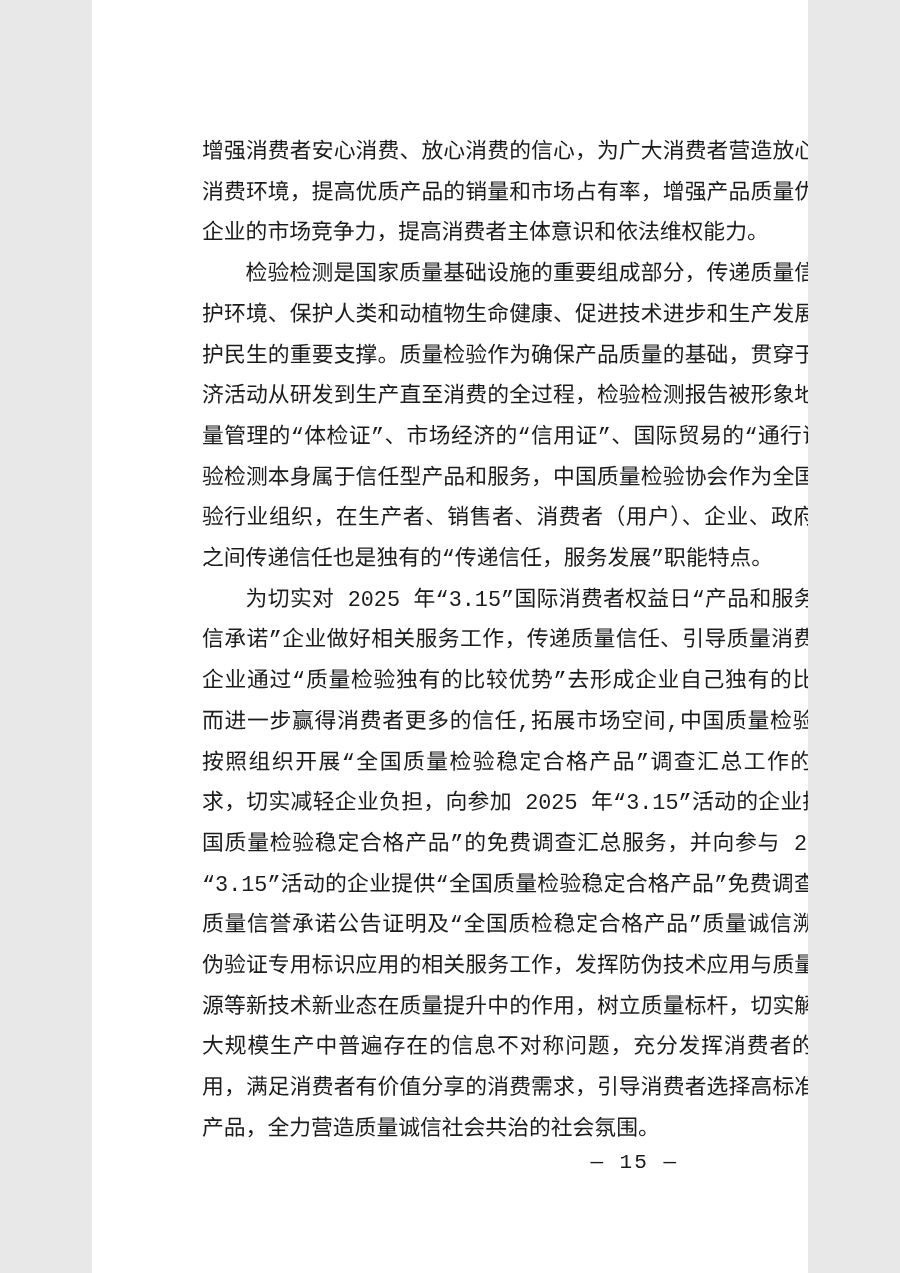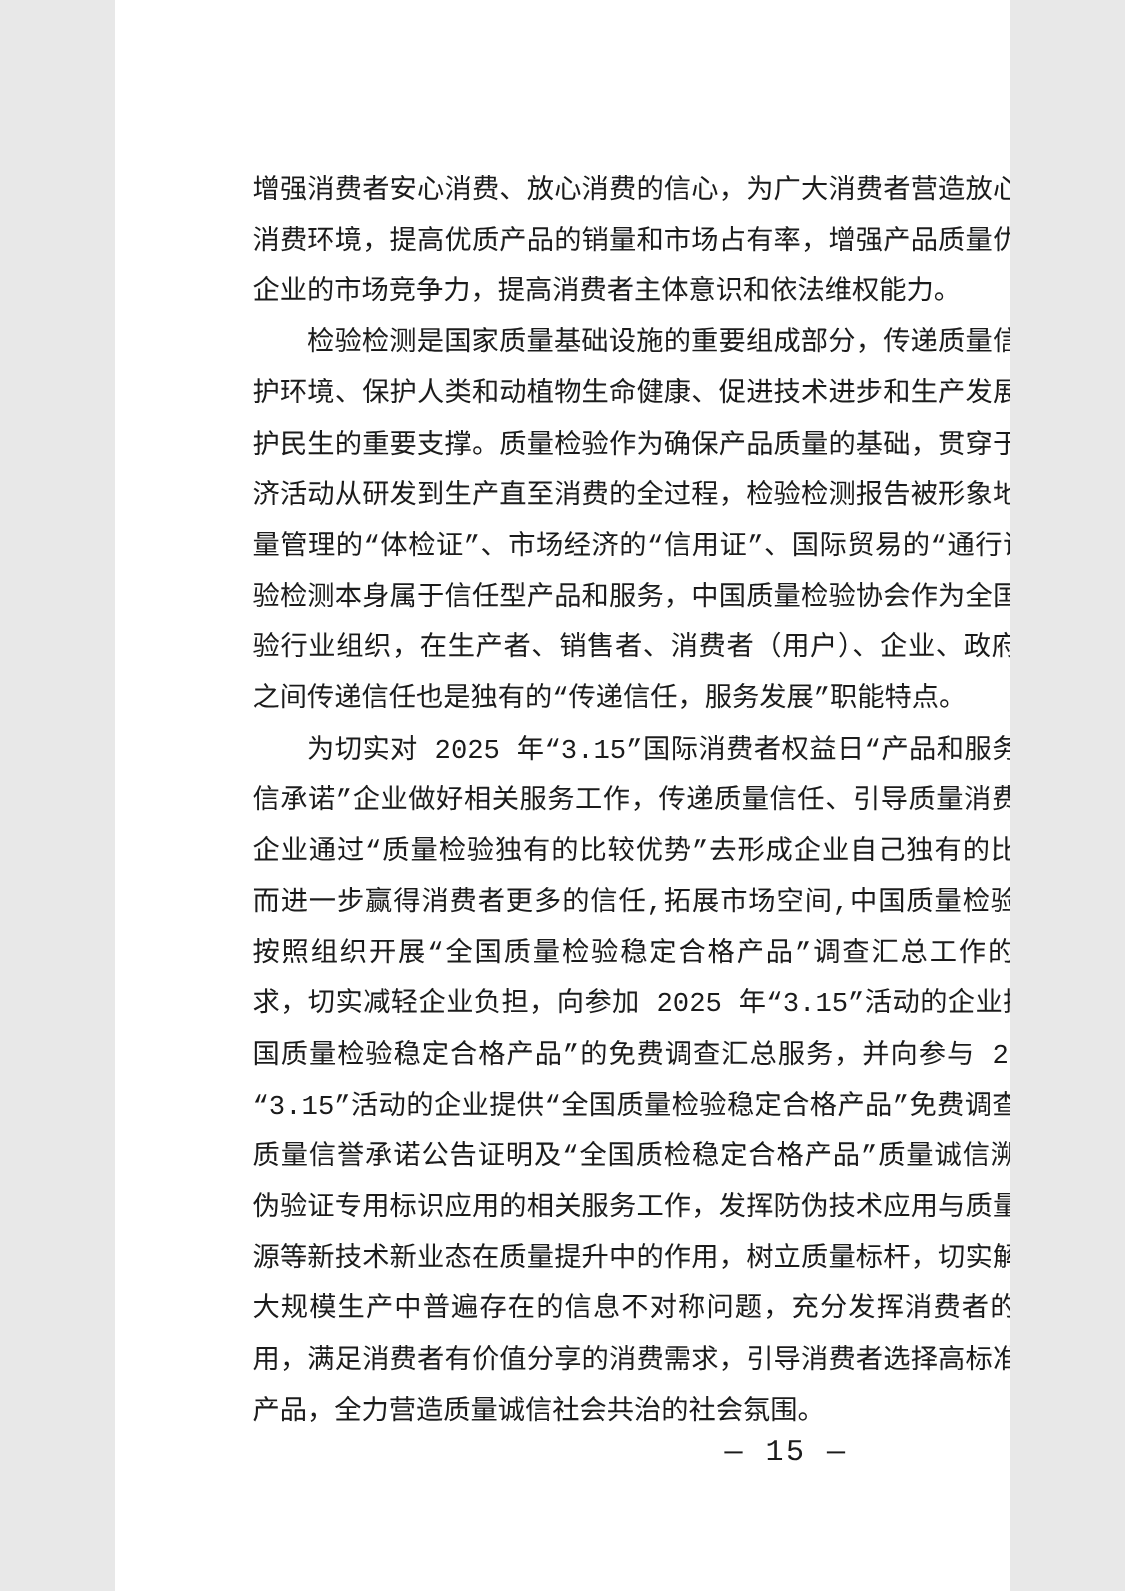--- a/index.html
+++ b/index.html
@@ -40,21 +40,21 @@
   .heading-para {
     font-weight: 700;
     text-indent: 2em;
   }
   .page-footer {
     position: absolute;
     top: 1148px;
     right: 130px;
   }
   .page-number {
-    font-size: 24px;
+    font-size: 21px;
     line-height: 30px;
     letter-spacing: 2px;
     color: #1b1b1b;
     white-space: nowrap;
   }
 </style>
 </head>
 <body>
 
 <div class="page">

